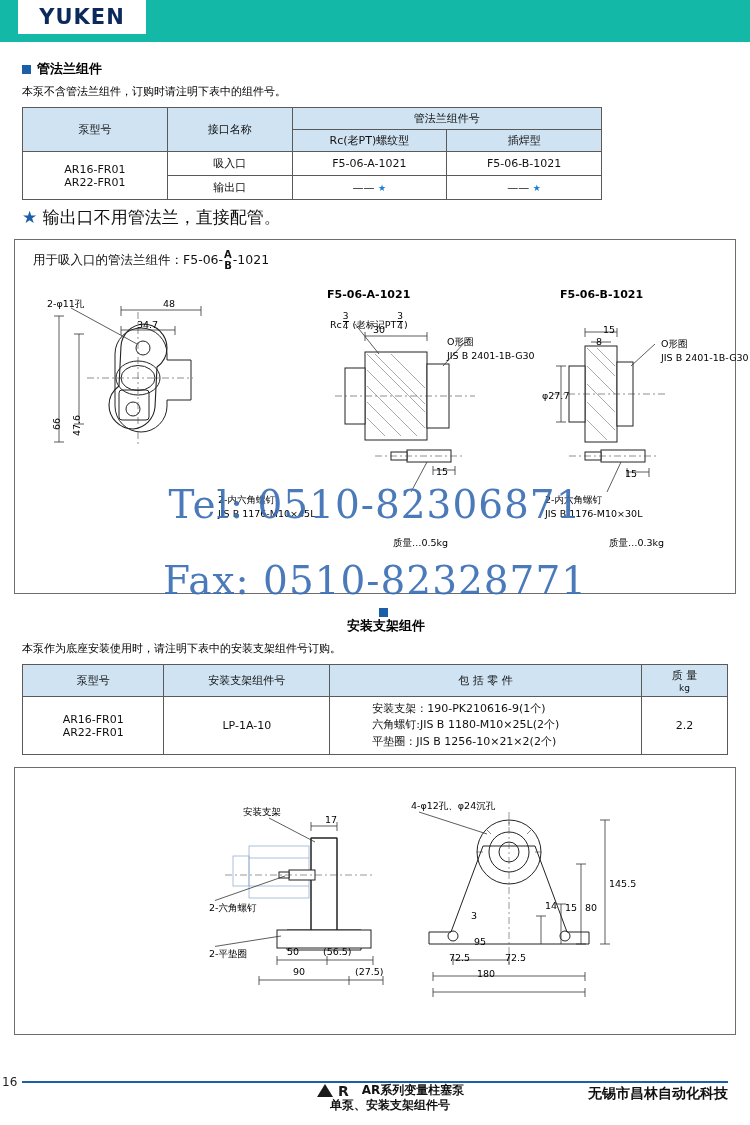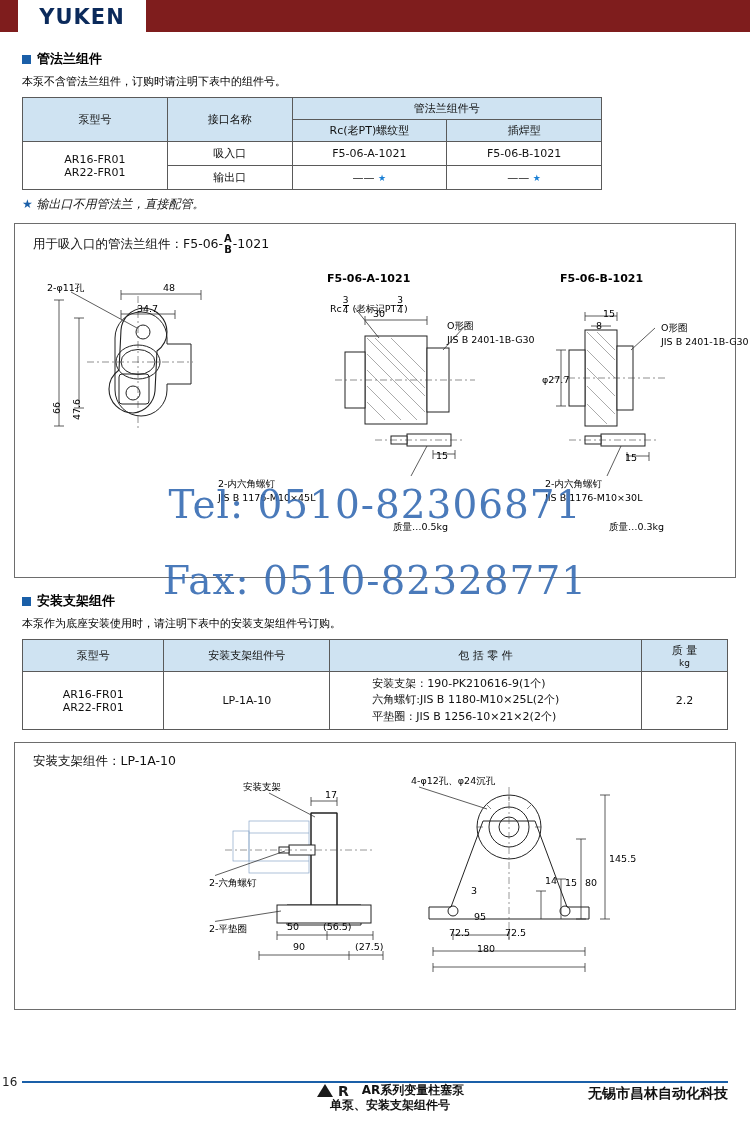--- a/index.html
+++ b/index.html
@@ -8,22 +8,22 @@
     width: 750px; height: 1125px;
     background: #ffffff;
     font-family: "DejaVu Sans", "Liberation Sans", sans-serif;
     font-size: 11px;
     color: #111;
     position: relative;
     overflow: hidden;
   }
   
   .header {
-    height: 32px;
-    background: #7f1d1d;
+    height: 42px;
+    background: #14b8a6;
     position: relative;
   }
   .logo-box {
     position: absolute; left: 18px; top: 0px;
     width: 128px; height: 34px;
     background: #ffffff;
     display: flex; align-items: center; justify-content: center;
   }
   .logo-text {
     font-family: "DejaVu Sans", sans-serif;
@@ -58,22 +58,21 @@
     text-align: center;
     vertical-align: middle;
     padding: 3px 4px;
   }
   table.tbl th {
     background: #cfe3f2;
     font-weight: normal;
   }
   .note {
     margin: 6px 0 0 22px;
-    font-size: 12px;
-    font-style: italic;
+    font-size: 17px;
   }
   .star { color:#1a5fa8; }
   .bluemark { color:#1a7fd4; font-size:9px; vertical-align: middle;}
   
   .figbox {
     margin: 10px 14px 0 14px;
     border: 1px solid #6d6d6d;
     position: relative;
     background: #fff;
   }
@@ -324,21 +323,21 @@
   <div class="lbl" style="left:581px; top:96px;">8</div>
   <div class="lbl" style="left:646px; top:98px;">O形圈</div>
   <div class="lbl" style="left:646px; top:112px;">JIS B 2401-1B-G30</div>
   <div class="lbl" style="left:527px; top:150px;">φ27.7</div>
   <div class="lbl" style="left:610px; top:228px;">15</div>
   <div class="lbl" style="left:530px; top:254px;">2-内六角螺钉</div>
   <div class="lbl" style="left:530px; top:268px;">JIS B 1176-M10×30L</div>
   <div class="lbl" style="left:594px; top:297px;">质量…0.3kg</div>
 </div>
 
-<div class="sec-head" style="margin-top:14px;">
+<div class="sec-head" style="margin-top:14px;flex-direction:column;">
   <span class="sq"></span>
   <span>安装支架组件</span>
 </div>
 <div class="para">本泵作为底座安装使用时，请注明下表中的安装支架组件号订购。</div>
 
 <table class="tbl" style="width:706px;">
   <tbody>
       <tr>
     <th style="width:128px;">泵型号</th>
     <th style="width:150px;">安装支架组件号</th>
@@ -358,21 +357,20 @@
       <div>安装支架：190-PK210616-9(1个)</div>
       <div>六角螺钉:JIS B 1180-M10×25L(2个)</div>
       <div>平垫圈：JIS B 1256-10×21×2(2个)</div>
     </td>
     <td>2.2</td>
   </tr>
 </tbody>
   </table>
 
 <div class="figbox" style="height:268px; margin-top:12px;">
-  <div class="fig-title">安装支架组件：LP-1A-10</div>
 
   <svg width="330" height="200" style="position:absolute; left:200px; top:40px;">
     <g stroke="#222" fill="none" stroke-width="1">
 
       <g stroke="#8aa6c8" stroke-width=".7">
         <rect x="34" y="38" width="60" height="52"></rect>
         <line x1="34" y1="50" x2="94" y2="50"></line>
         <line x1="34" y1="78" x2="94" y2="78"></line>
         <rect x="18" y="48" width="16" height="30"></rect>
       </g>

